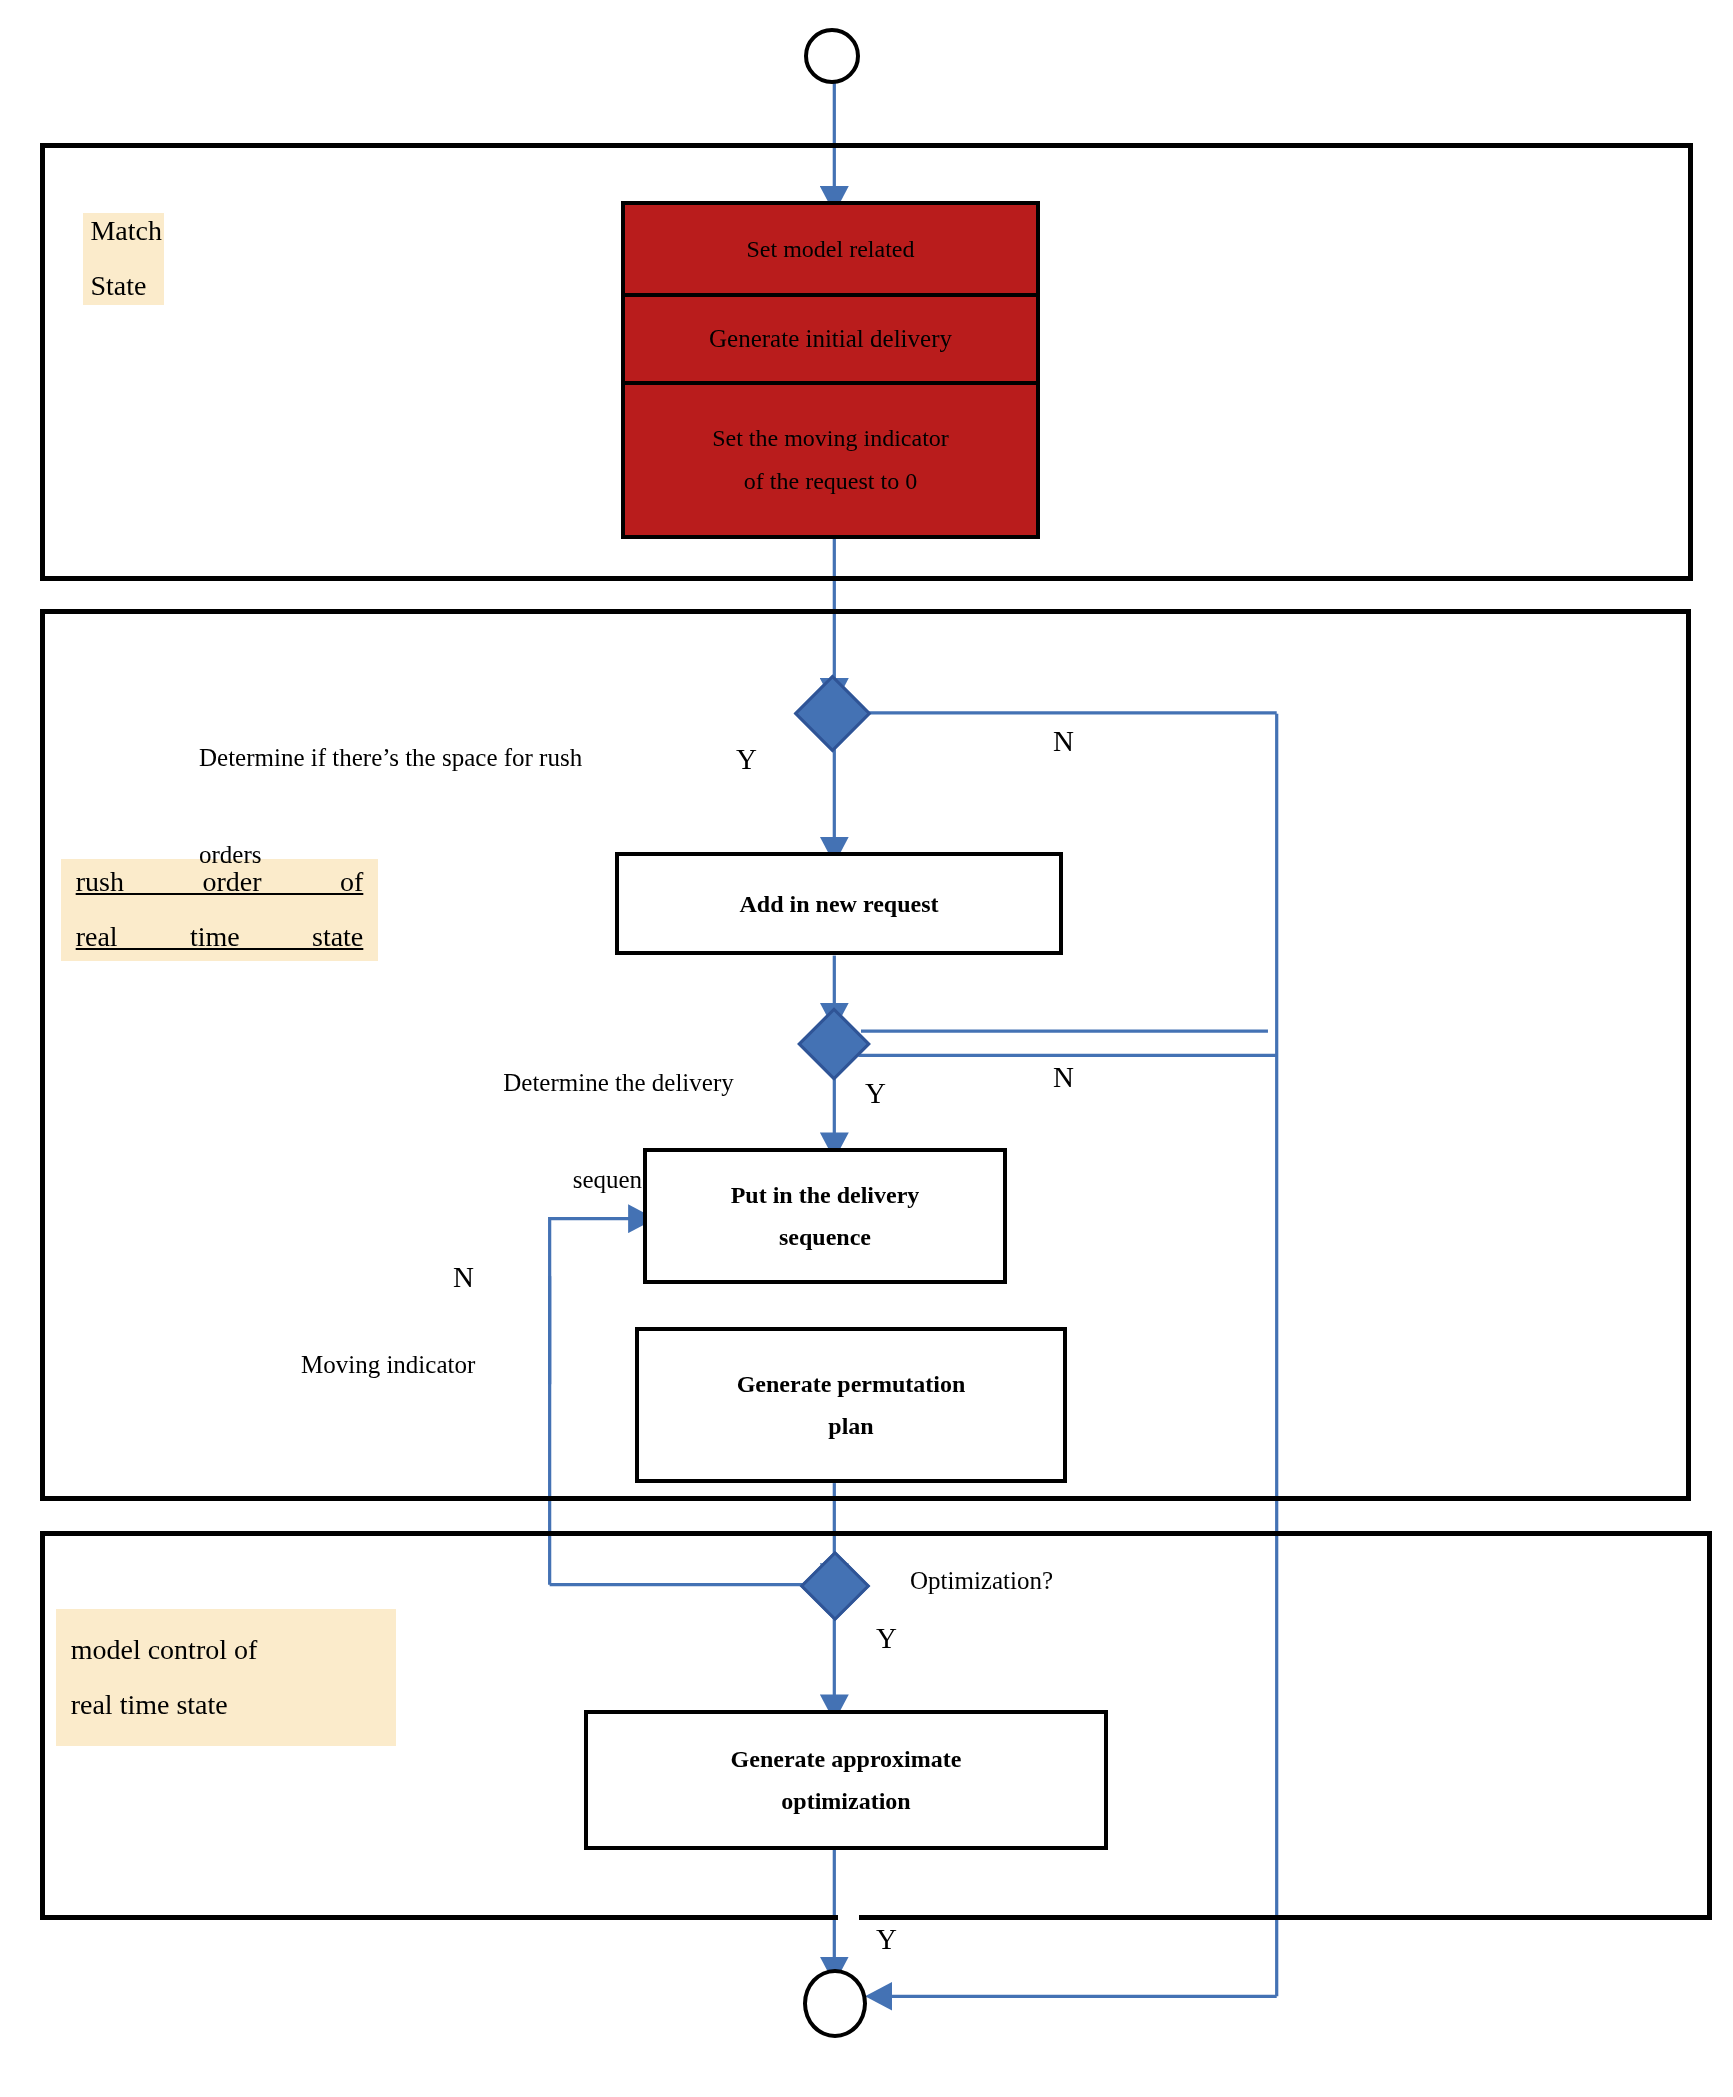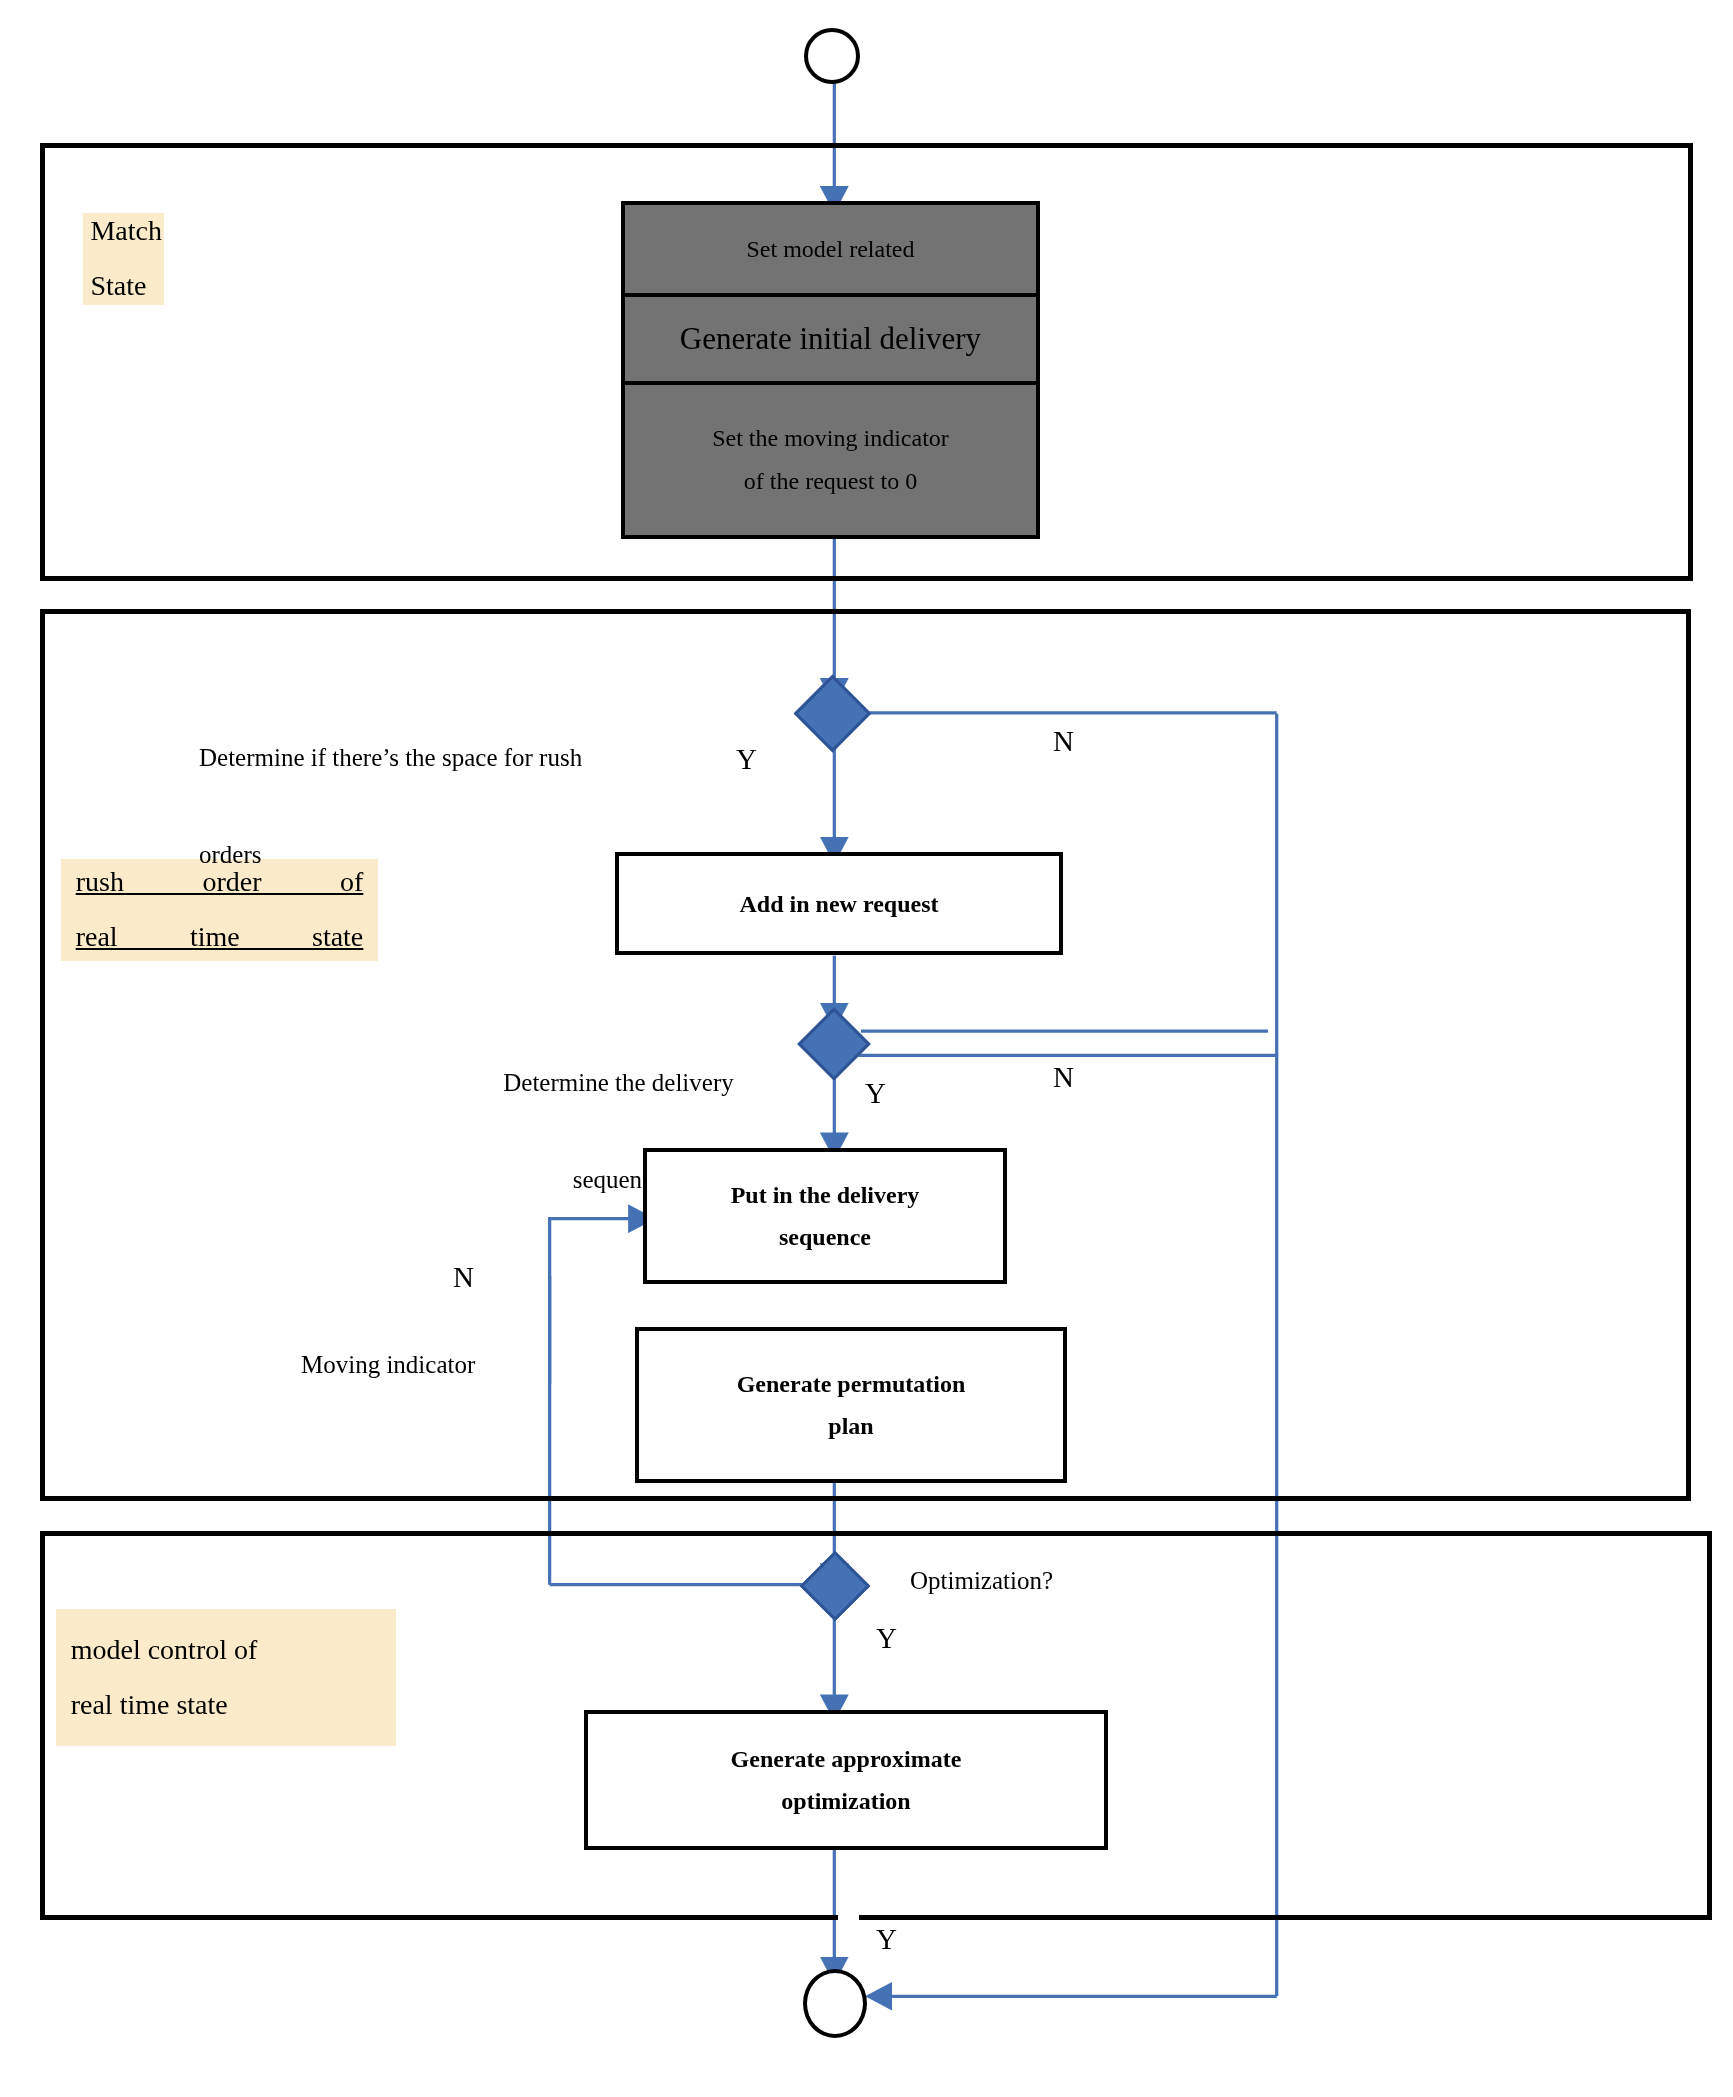--- a/index.html
+++ b/index.html
@@ -37,21 +37,21 @@
     color:#000000;
     line-height:1.75;
     font-weight:bold;
   }
   .pbox .ln{display:block;width:100%;}
 
   
   .stack{
     position:absolute;
     border:4.6px solid #000000;
-    background:#737373;
+    background:#b91c1c;
     box-sizing:border-box;
     display:flex;
     flex-direction:column;
   }
   .stack .row{
     box-sizing:border-box;
     display:flex;
     flex-direction:column;
     align-items:center;
     justify-content:center;
@@ -175,21 +175,21 @@
   <div class="hl" style="left:56px; top:1609px; width:340px; height:137px; font-size:28px; padding:0 14.7px;">
     <span class="ln">model control of</span>
     <span class="ln">real time state</span>
   </div>
 
 
   <div class="stack" style="left:621px; top:201px; width:419px; height:338px;">
     <div class="row" style="height:92px; font-size:24px;">
       <span class="ln">Set model related</span>
     </div>
-    <div class="row" style="height:88px; font-size:31px;">
+    <div class="row" style="height:88px; font-size:25px;">
       <span class="ln">Generate initial delivery</span>
     </div>
     <div class="row" style="flex:1; font-size:24px;">
       <span class="ln">Set the moving indicator</span>
       <span class="ln">of the request to 0</span>
     </div>
   </div>
 
   <div class="cap" style="left:199px; top:685px; width:598px; font-size:25px;">
     <span class="ln">Determine if there’s the space for rush</span><br>

